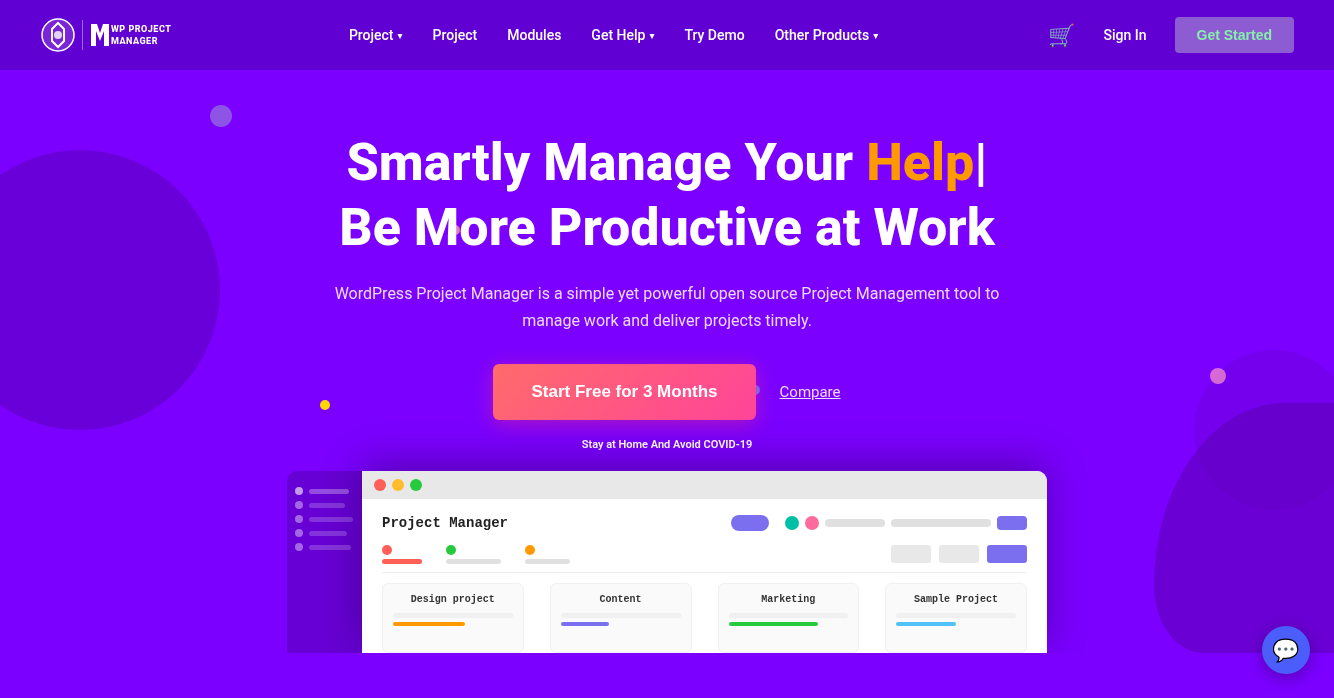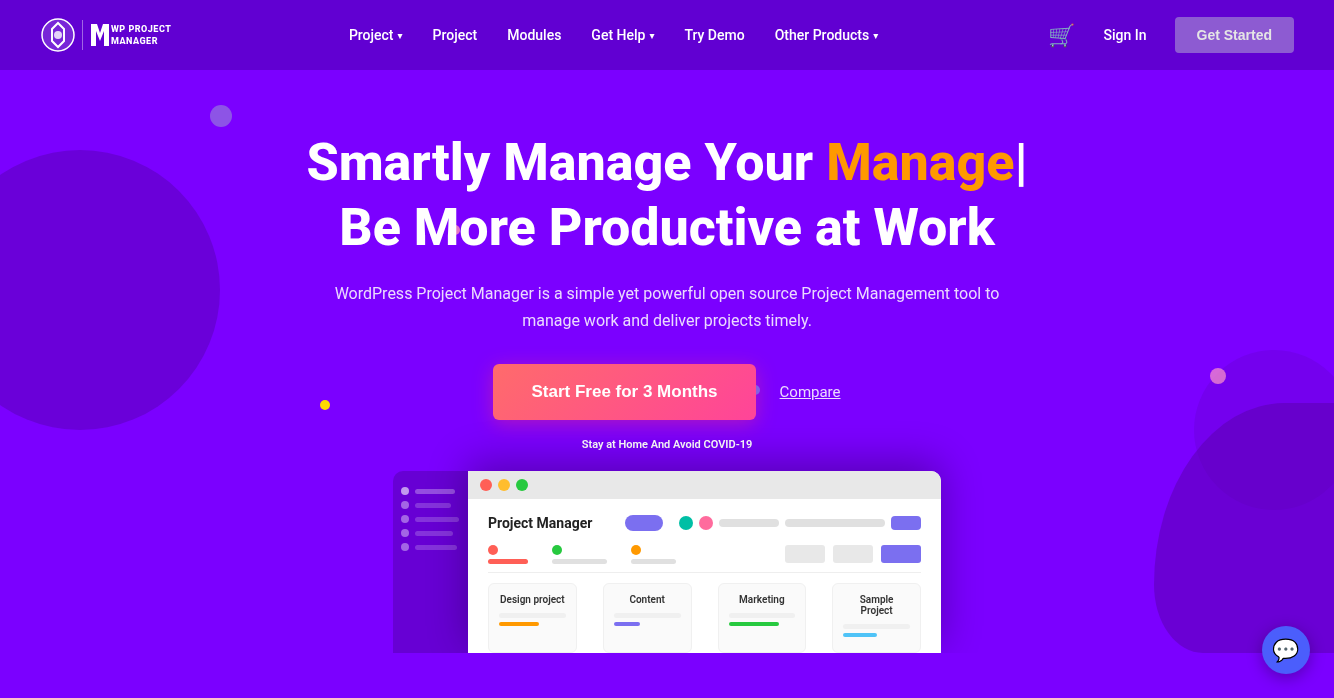--- a/index.html
+++ b/index.html
@@ -70,21 +70,21 @@
     }
     .sign-in-btn {
       color: white;
       font-size: 14px;
       font-weight: 500;
       cursor: pointer;
       padding: 8px 12px;
     }
     .get-started-btn {
       background: rgba(160, 130, 210, 0.7);
-      color: #e5e5e5;
+      color: #86efac;
       font-size: 14px;
       font-weight: 600;
       padding: 10px 22px;
       border-radius: 4px;
       cursor: pointer;
       border: none;
     }
 
     
     .hero {
@@ -398,35 +398,35 @@
   <div class="deco-blob-left"></div>
   <div class="deco-blob-right"></div>
   <div class="deco-leaf-right"></div>
   <div class="deco-circle deco-1"></div>
   <div class="deco-circle deco-2"></div>
   <div class="deco-circle deco-3"></div>
   <div class="deco-circle deco-4"></div>
   <div class="deco-circle deco-5"></div>
 
   <h1 class="hero-title">
-    <span>Smartly Manage Your </span><span class="highlight">Manage</span><span>|</span><br>
+    <span>Smartly Manage Your </span><span class="highlight">Help</span><span>|</span><br>
     <span>Be More Productive at Work</span>
   </h1>
 
   <p class="hero-subtitle">WordPress Project Manager is a simple yet powerful open source Project Management tool to manage work and deliver projects timely.</p>
 
   <div class="hero-buttons">
     <button class="cta-btn">Start Free for 3 Months</button>
     <span class="compare-link">Compare</span>
   </div>
 
   <p class="covid-text">Stay at Home And Avoid COVID-19</p>
 
   <div class="screenshot-area">
-    <div style="display:flex; width:548px;">
+    <div style="display:flex; width:760px;font-family:Liberation Mono, monospace;">
 
       <div style="width:75px; background:rgba(80,0,160,0.45); border-radius:10px 0 0 0; padding:16px 8px; display:flex; flex-direction:column; gap:12px; align-items:flex-start;">
         <div style="display:flex; flex-direction:column; gap:6px;">
           <div style="display:flex; align-items:center; gap:6px;">
             <div style="width:8px; height:8px; border-radius:50%; background:white; opacity:0.6;"></div>
             <div style="width:40px; height:5px; background:rgba(255,255,255,0.3); border-radius:3px;"></div>
           </div>
           <div style="display:flex; align-items:center; gap:6px;">
             <div style="width:8px; height:8px; border-radius:50%; background:white; opacity:0.4;"></div>
             <div style="width:36px; height:5px; background:rgba(255,255,255,0.2); border-radius:3px;"></div>

